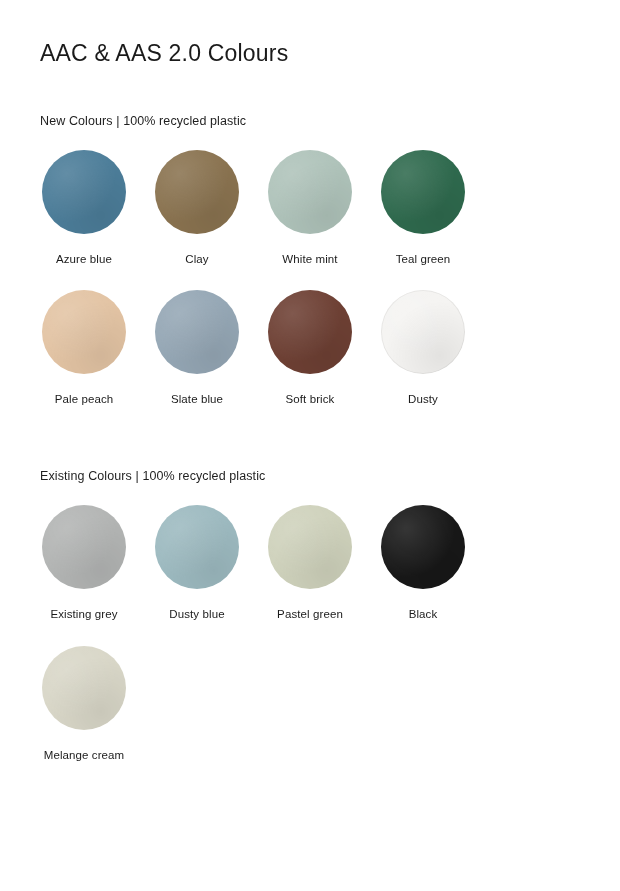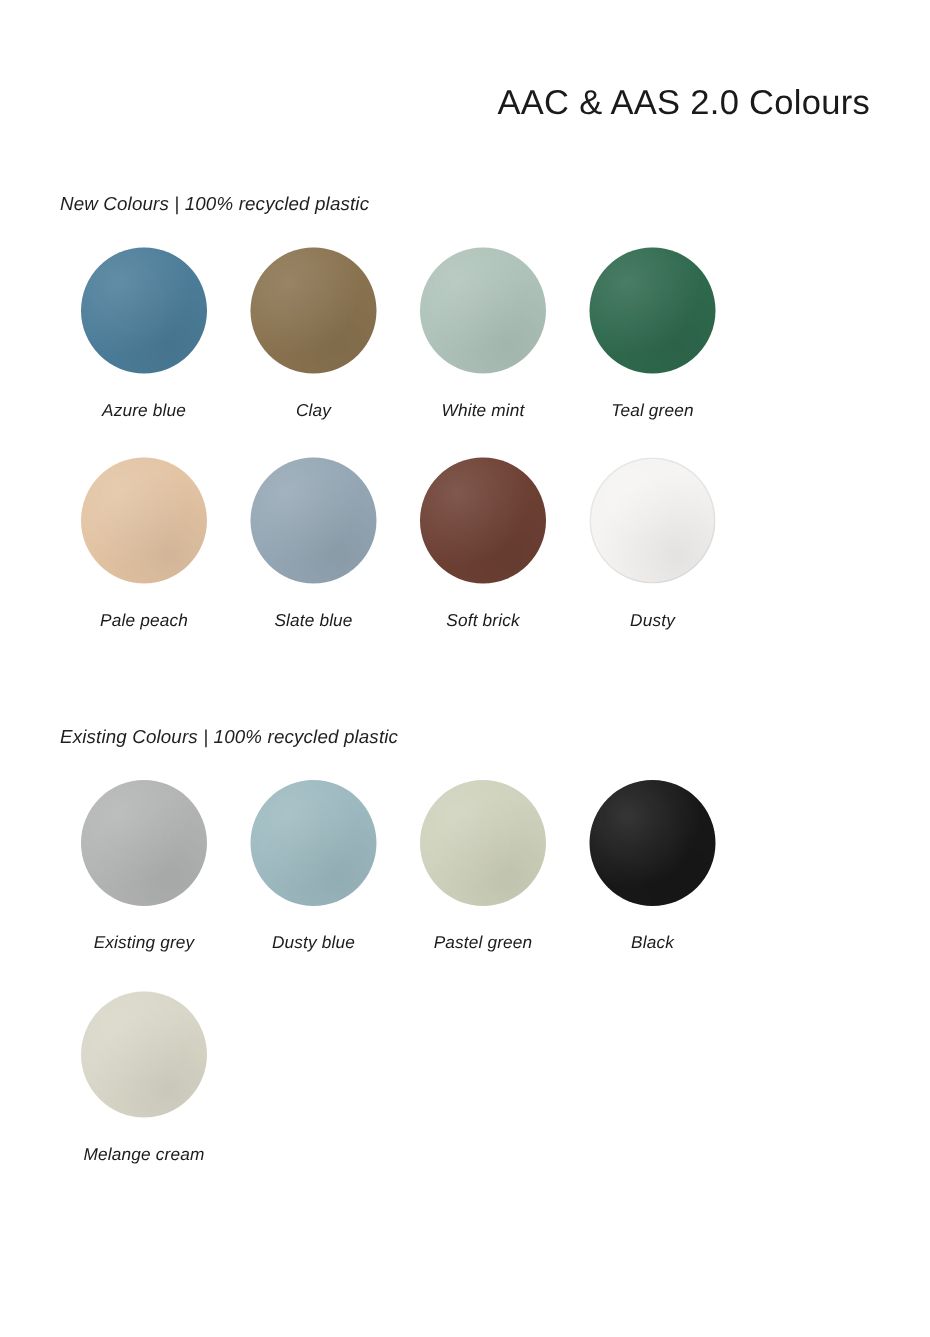--- a/index.html
+++ b/index.html
@@ -21,42 +21,39 @@
     box-sizing: border-box;
     padding: 0 40px;
     position: relative;
   }
   .page-title {
     font-size: 23px;
     font-weight: 400;
     letter-spacing: 0.2px;
     color: #1a1a1a;
     margin: 0;
-    padding-top: 55px;
+    padding-top: 40px;
     line-height: 1.2;
-    text-align: right;
   }
   .section {
     margin-top: 0;
-    font-style: italic;
   }
   .section-new { padding-top: 46px; }
   .section-existing { padding-top: 62px; }
   .section-heading {
     font-size: 12.5px;
     font-weight: 400;
     color: #1f1f1f;
     letter-spacing: 0.1px;
     margin: 0 0 22px 0;
   }
   .swatch-row {
     display: flex;
     flex-wrap: nowrap;
     gap: 0;
-    margin-left: 12px;
   }
   .swatch-cell {
     width: 113px;
     display: flex;
     flex-direction: column;
     align-items: flex-start;
   }
   .swatch-disc-wrap {
     width: 88px;
     display: flex;

